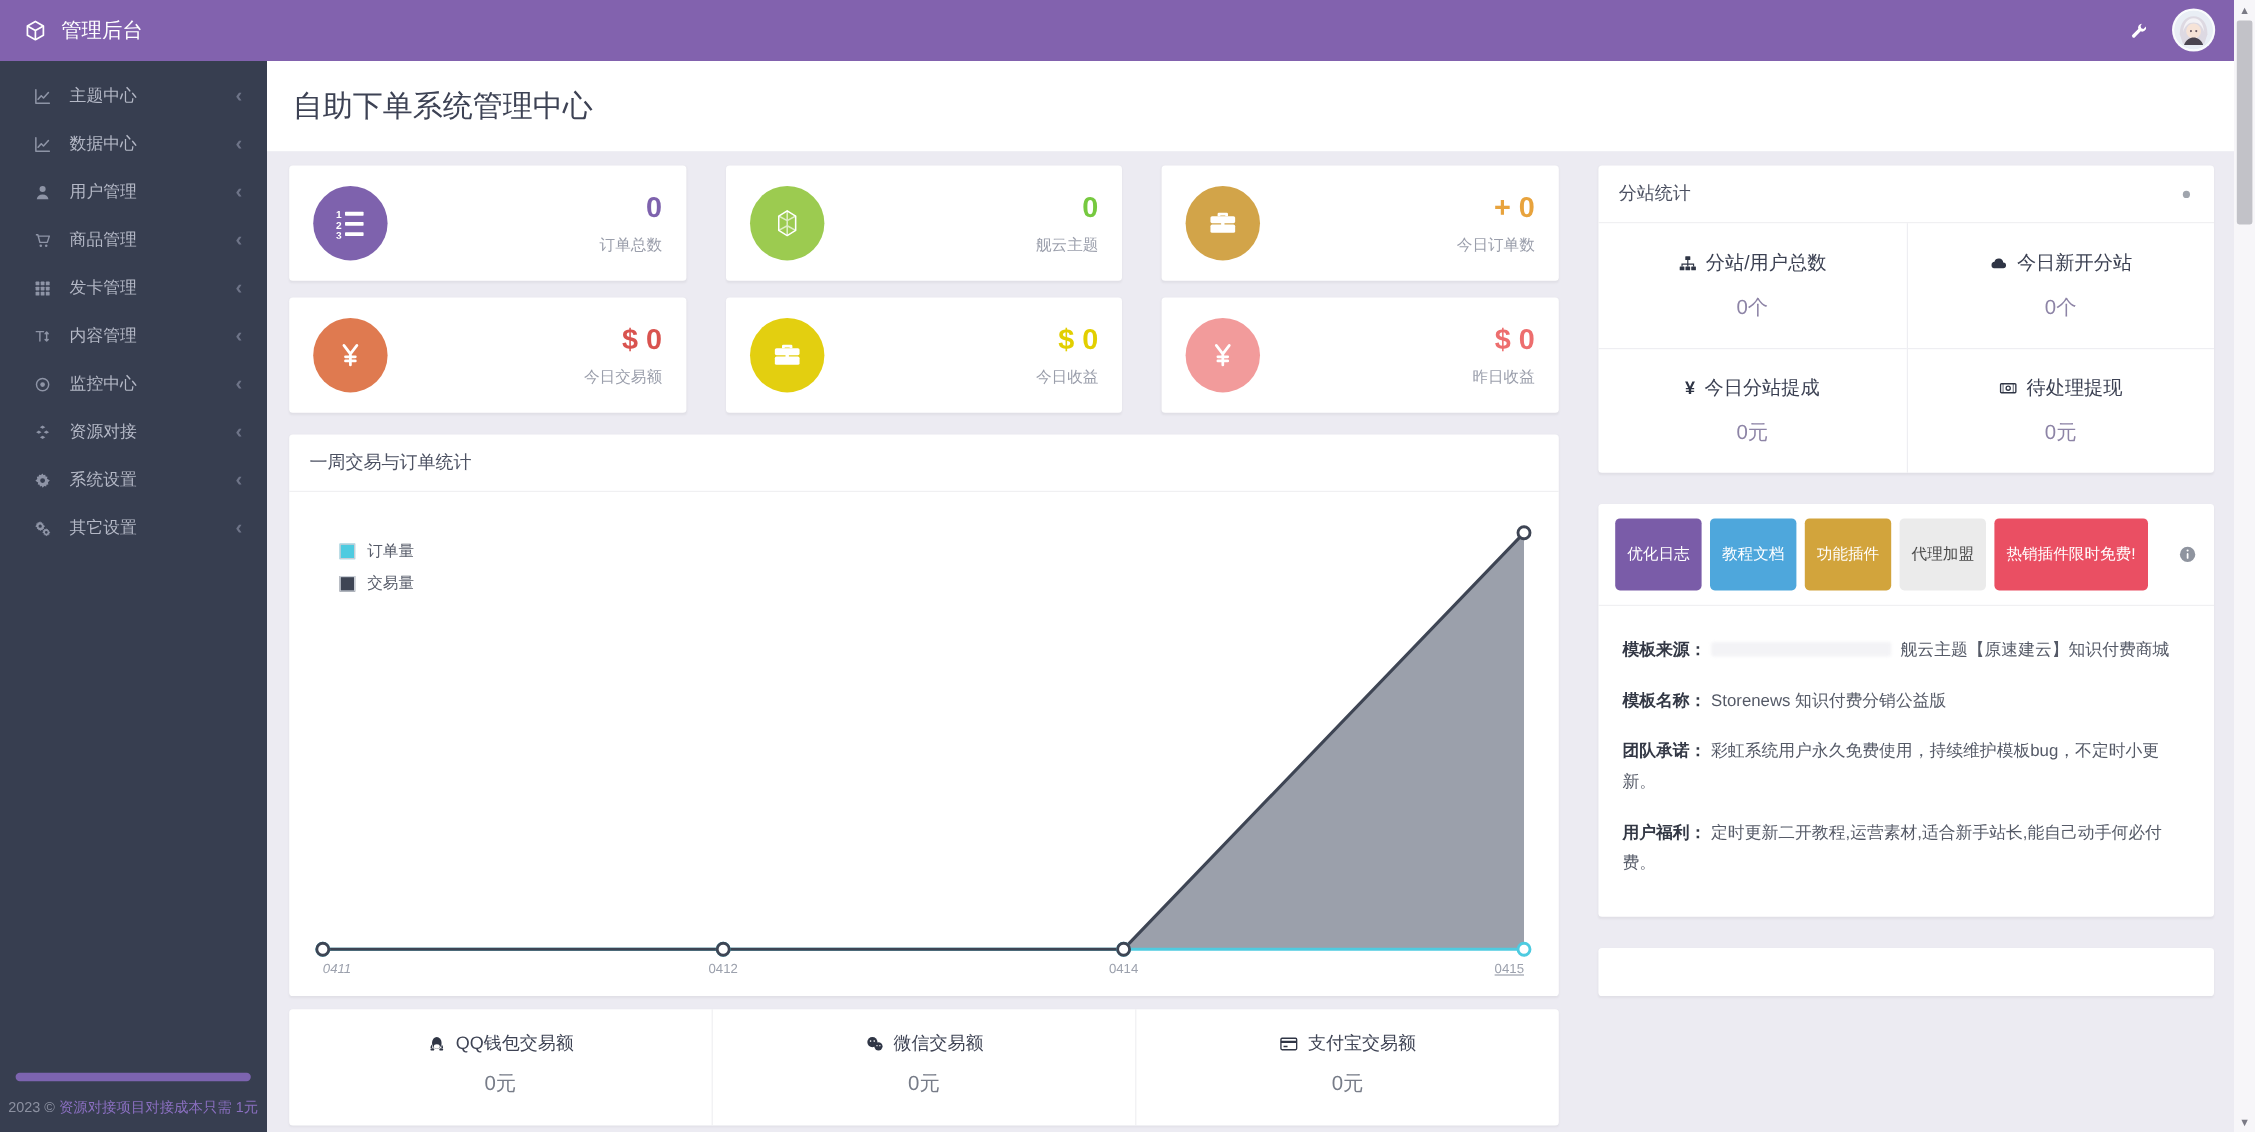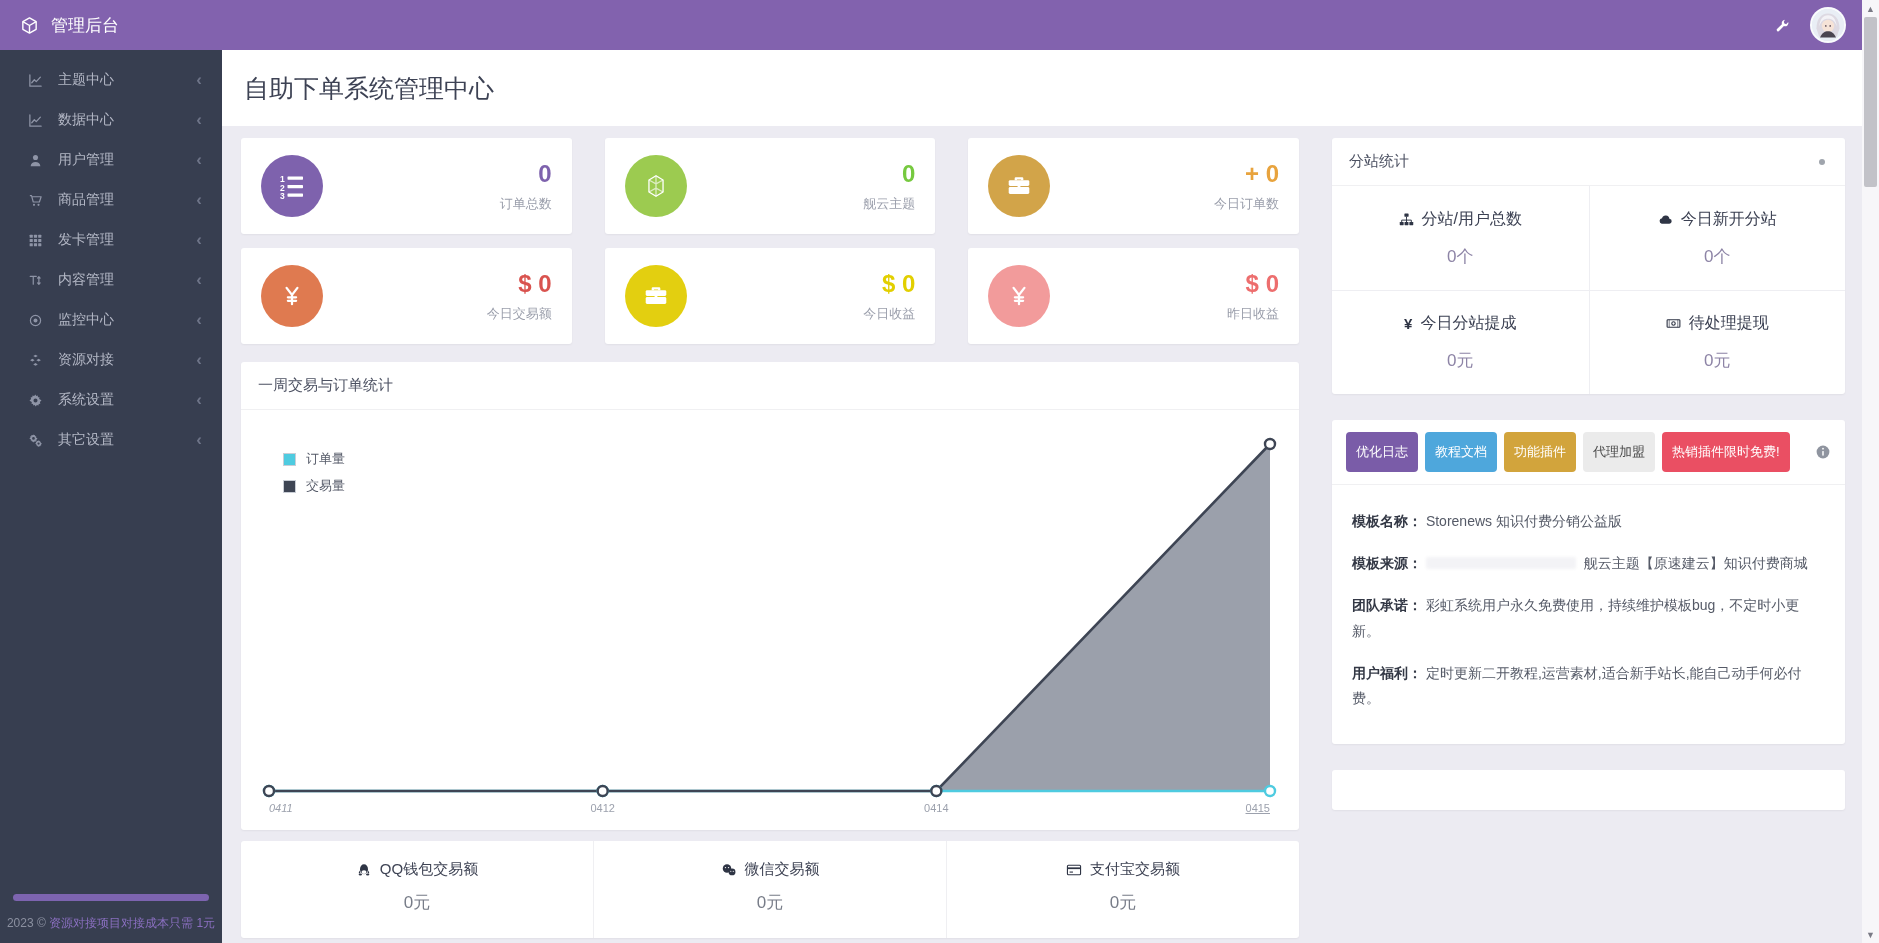--- a/index.html
+++ b/index.html
@@ -77,21 +77,21 @@
   .sub-cell:nth-child(2n){border-left:1px solid #eeeef2}
   .sub-cell:nth-child(n+3){border-top:1px solid #eeeef2}
   .sub-label{font-size:16px;color:#3b4052;display:flex;align-items:center;gap:8px}
   .sub-label .icon{font-size:15px;color:#2f3545}
   .sub-value{font-size:17px;color:#8d84a6}
   .head-dot{color:#a0a5ad;font-size:12px}
 
   
   .promo-panel{margin-top:26px}
   .badge-row{display:flex;align-items:center;gap:7px;padding:12px 14px;border-bottom:1px solid #f0f0f2}
-  .badge{font-size:13px;padding:11px 10px;border-radius:4px;cursor:pointer;white-space:nowrap}
+  .badge{font-size:13px;padding:21px 10px;border-radius:4px;cursor:pointer;white-space:nowrap}
   .info-btn{margin-left:auto;color:#8f949f;font-size:16px;cursor:pointer}
   .promo-body{padding:8px 20px 16px}
   .promo-body p{margin:16px 0;font-size:14px;line-height:1.85;color:#555a67}
   .promo-body b{color:#333845}
   .redacted{display:inline-block;width:150px;height:12px;background:#f3f3f6;border-radius:2px;vertical-align:-1px;filter:blur(1.5px);margin-right:4px}
   .next-sliver{margin-top:26px;height:40px}
 
   
   .scrollbar{position:fixed;top:0;right:0;bottom:0;width:17px;background:#f7f6f9;z-index:40;display:flex;flex-direction:column;align-items:center}
   .sb-arrow{height:17px;width:100%;display:flex;align-items:center;justify-content:center;color:#7a7a85;font-size:9px;cursor:pointer}
@@ -504,28 +504,28 @@
             <span class="icon info-btn">
               <svg viewBox="0 0 20 20" width="1em" height="1em" fill="currentColor">
                 <circle cx="10" cy="10" r="8"></circle>
                 <rect x="9.1" y="8.6" width="1.8" height="6" rx=".9" fill="#fff"></rect>
                 <circle cx="10" cy="5.9" r="1.1" fill="#fff"></circle>
               </svg>
             </span>
           </div>
         <div class="promo-body">
             <p>
+    <b>模板来源：</b>
+    <span class="redacted"></span>
+    <span>舰云主题【原速建云】知识付费商城</span>
+  </p>
+            <p>
     <b>模板名称：</b>
     
     <span>Storenews 知识付费分销公益版</span>
-  </p>
-            <p>
-    <b>模板来源：</b>
-    <span class="redacted"></span>
-    <span>舰云主题【原速建云】知识付费商城</span>
   </p>
             <p>
     <b>团队承诺：</b>
     
     <span>彩虹系统用户永久免费使用，持续维护模板bug，不定时小更新。</span>
   </p>
             <p>
     <b>用户福利：</b>
     
     <span>定时更新二开教程,运营素材,适合新手站长,能自己动手何必付费。</span>

